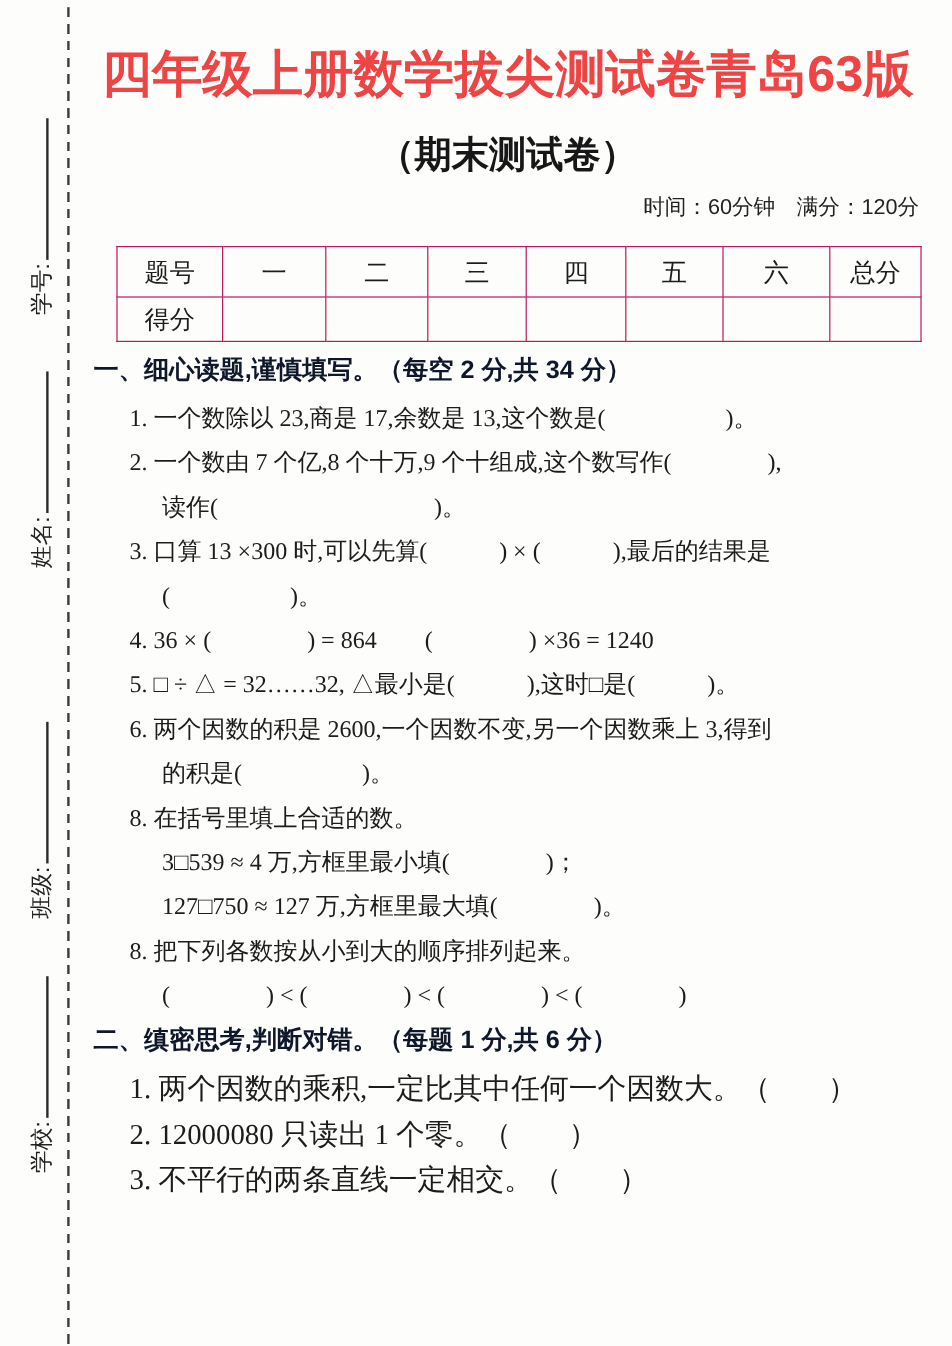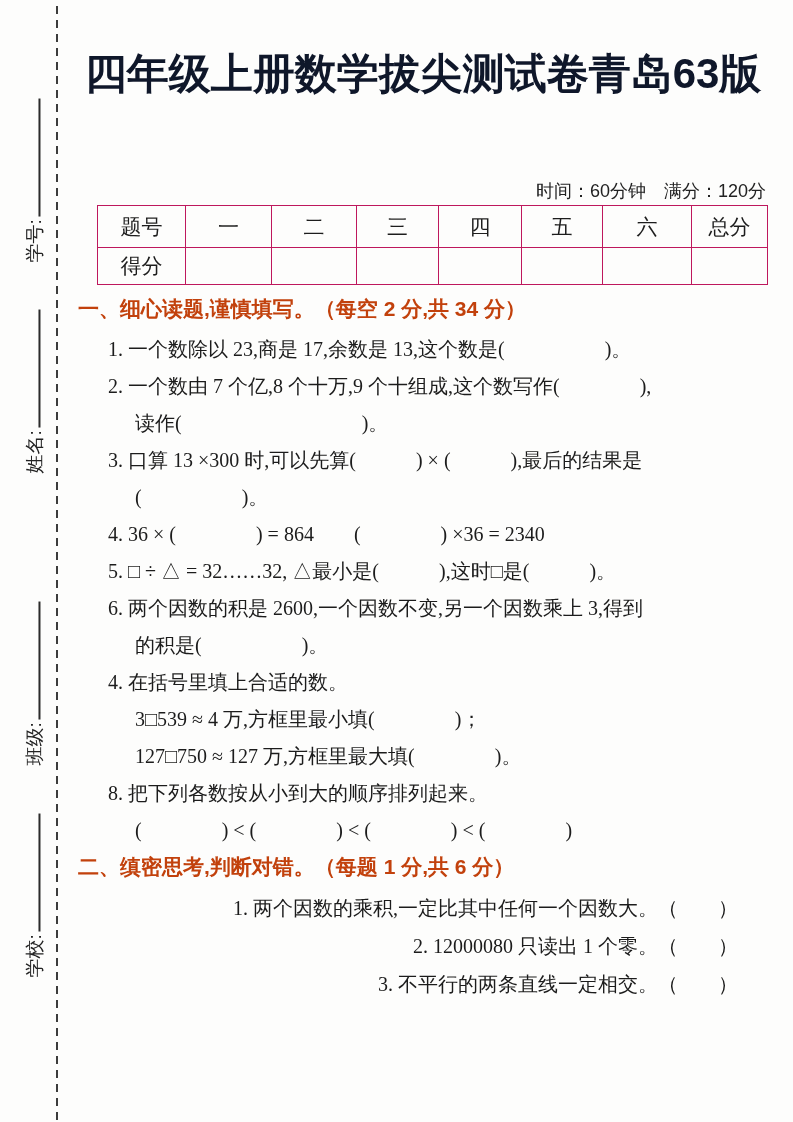--- a/index.html
+++ b/index.html
@@ -20,55 +20,55 @@
     font-family:"Liberation Sans", sans-serif; font-size:19px; color:#222;
   }
   .side-label .u-line {
     display:inline-block; width:118px; height:0.95em;
     border-bottom:2px solid #2b2b2b; margin-left:3px; vertical-align:baseline;
   }
   .sl-1 { top:153px; } .sl-2 { top:364px; } .sl-3 { top:656px; } .sl-4 { top:868px; }
 
   .head { position:absolute; left:78px; width:690px; text-align:center; }
   .title {
-    top:46px; font-size:42px; font-weight:bold; letter-spacing:0px;
-    font-family:"Liberation Sans", sans-serif; color:#0f172a;
+    top:34px; font-size:42px; font-weight:bold; letter-spacing:0px;
+    font-family:"Liberation Sans", sans-serif; color:#ef4444;
   }
   .subtitle {
     top:108px; font-size:31px; font-weight:bold;
     font-family:"Liberation Sans", sans-serif; color:#171717;
   }
   .meta {
-    position:absolute; right:27px; top:179px; font-size:18px; color:#222;
+    position:absolute; right:27px; top:160px; font-size:18px; color:#222;
     font-family:"Liberation Sans", sans-serif;
   }
 
   table.score-table {
     position:absolute; left:97px; top:205px; width:670px;
     border-collapse:collapse; table-layout:fixed; font-size:21px;
   }
   .score-table th, .score-table td {
     border:1px solid #be185d; text-align:center; font-weight:normal;
     padding:0; color:#1d1d1d;
   }
   .score-table tr.r1 th { height:41px; }
   .score-table tr.r2 td { height:36px;margin-top:32px; }
 
   .main { position:absolute; left:78px; top:291px; width:694px; }
   .sec-heading {
     font-family:"Liberation Sans", sans-serif; font-weight:bold;
-    font-size:21px; height:40px; line-height:36px; white-space:nowrap; color:#c2410c;
+    font-size:21px; height:40px; line-height:36px; white-space:nowrap; color:#0f172a;
   }
   .line { font-size:20px; height:37px; line-height:37px; white-space:nowrap; }
   .l1 { padding-left:30px; }
   .l2 { padding-left:57px; }
   .judge {
-    display:flex; justify-content:flex-end;
+    display:flex; justify-content:flex-start;
     padding-left:30px; padding-right:34px;
-    font-size:20px; height:38px; line-height:38px; white-space:nowrap;
+    font-size:24px; height:38px; line-height:38px; white-space:nowrap;
   }
   .footer {
     position:absolute; left:0; right:0; top:1142px; text-align:center;
     font-size:16px; letter-spacing:9px; color:#2a2a2a;
     font-family:"Liberation Sans", sans-serif;
   }
 </style>
 </head>
 <body>
 
@@ -83,20 +83,21 @@
     <span>姓名:</span><span class="u-line"></span>
   </div>
   <div class="side-label sl-3">
     <span>班级:</span><span class="u-line"></span>
   </div>
   <div class="side-label sl-4">
     <span>学校:</span><span class="u-line"></span>
   </div>
 
   <div class="head title">四年级上册数学拔尖测试卷青岛63版</div>
+  <div class="head subtitle">（期末测试卷）</div>
   <div class="meta">时间：60分钟　满分：120分</div>
 
   <table class="score-table">
     <colgroup>
       <col style="width:88px">
         <col style="width:86px">
         <col style="width:85px">
         <col style="width:82px">
       <col style="width:83px">
         <col style="width:81px">
@@ -128,25 +129,25 @@
     </table>
 
   <div class="main">
 
     <div class="sec-heading">一、细心读题,谨慎填写。（每空 2 分,共 34 分）</div>
     <div class="line l1">1. 一个数除以 23,商是 17,余数是 13,这个数是(　　　　　)。</div>
     <div class="line l1">2. 一个数由 7 个亿,8 个十万,9 个十组成,这个数写作(　　　　),</div>
     <div class="line l2">读作(　　　　　　　　　)。</div>
     <div class="line l1">3. 口算 13 ×300 时,可以先算(　　　) × (　　　),最后的结果是</div>
     <div class="line l2">(　　　　　)。</div>
-    <div class="line l1">4. 36 × (　　　　) = 864　　(　　　　) ×36 = 2340</div>
+    <div class="line l1">4. 36 × (　　　　) = 864　　(　　　　) ×36 = 1240</div>
     <div class="line l1">5. □ ÷ △ = 32……32, △最小是(　　　),这时□是(　　　)。</div>
     <div class="line l1">6. 两个因数的积是 2600,一个因数不变,另一个因数乘上 3,得到</div>
     <div class="line l2">的积是(　　　　　)。</div>
-    <div class="line l1">4. 在括号里填上合适的数。</div>
+    <div class="line l1">8. 在括号里填上合适的数。</div>
     <div class="line l2">3□539 ≈ 4 万,方框里最小填(　　　　)；</div>
     <div class="line l2">127□750 ≈ 127 万,方框里最大填(　　　　)。</div>
     <div class="line l1">8. 把下列各数按从小到大的顺序排列起来。</div>
     <div class="line l2">(　　　　) &lt; (　　　　) &lt; (　　　　) &lt; (　　　　)</div>
 
     <div class="sec-heading">二、缜密思考,判断对错。（每题 1 分,共 6 分）</div>
     <div class="judge">
       <span>1. 两个因数的乘积,一定比其中任何一个因数大。</span>
       <span>（　　）</span>
     </div>

